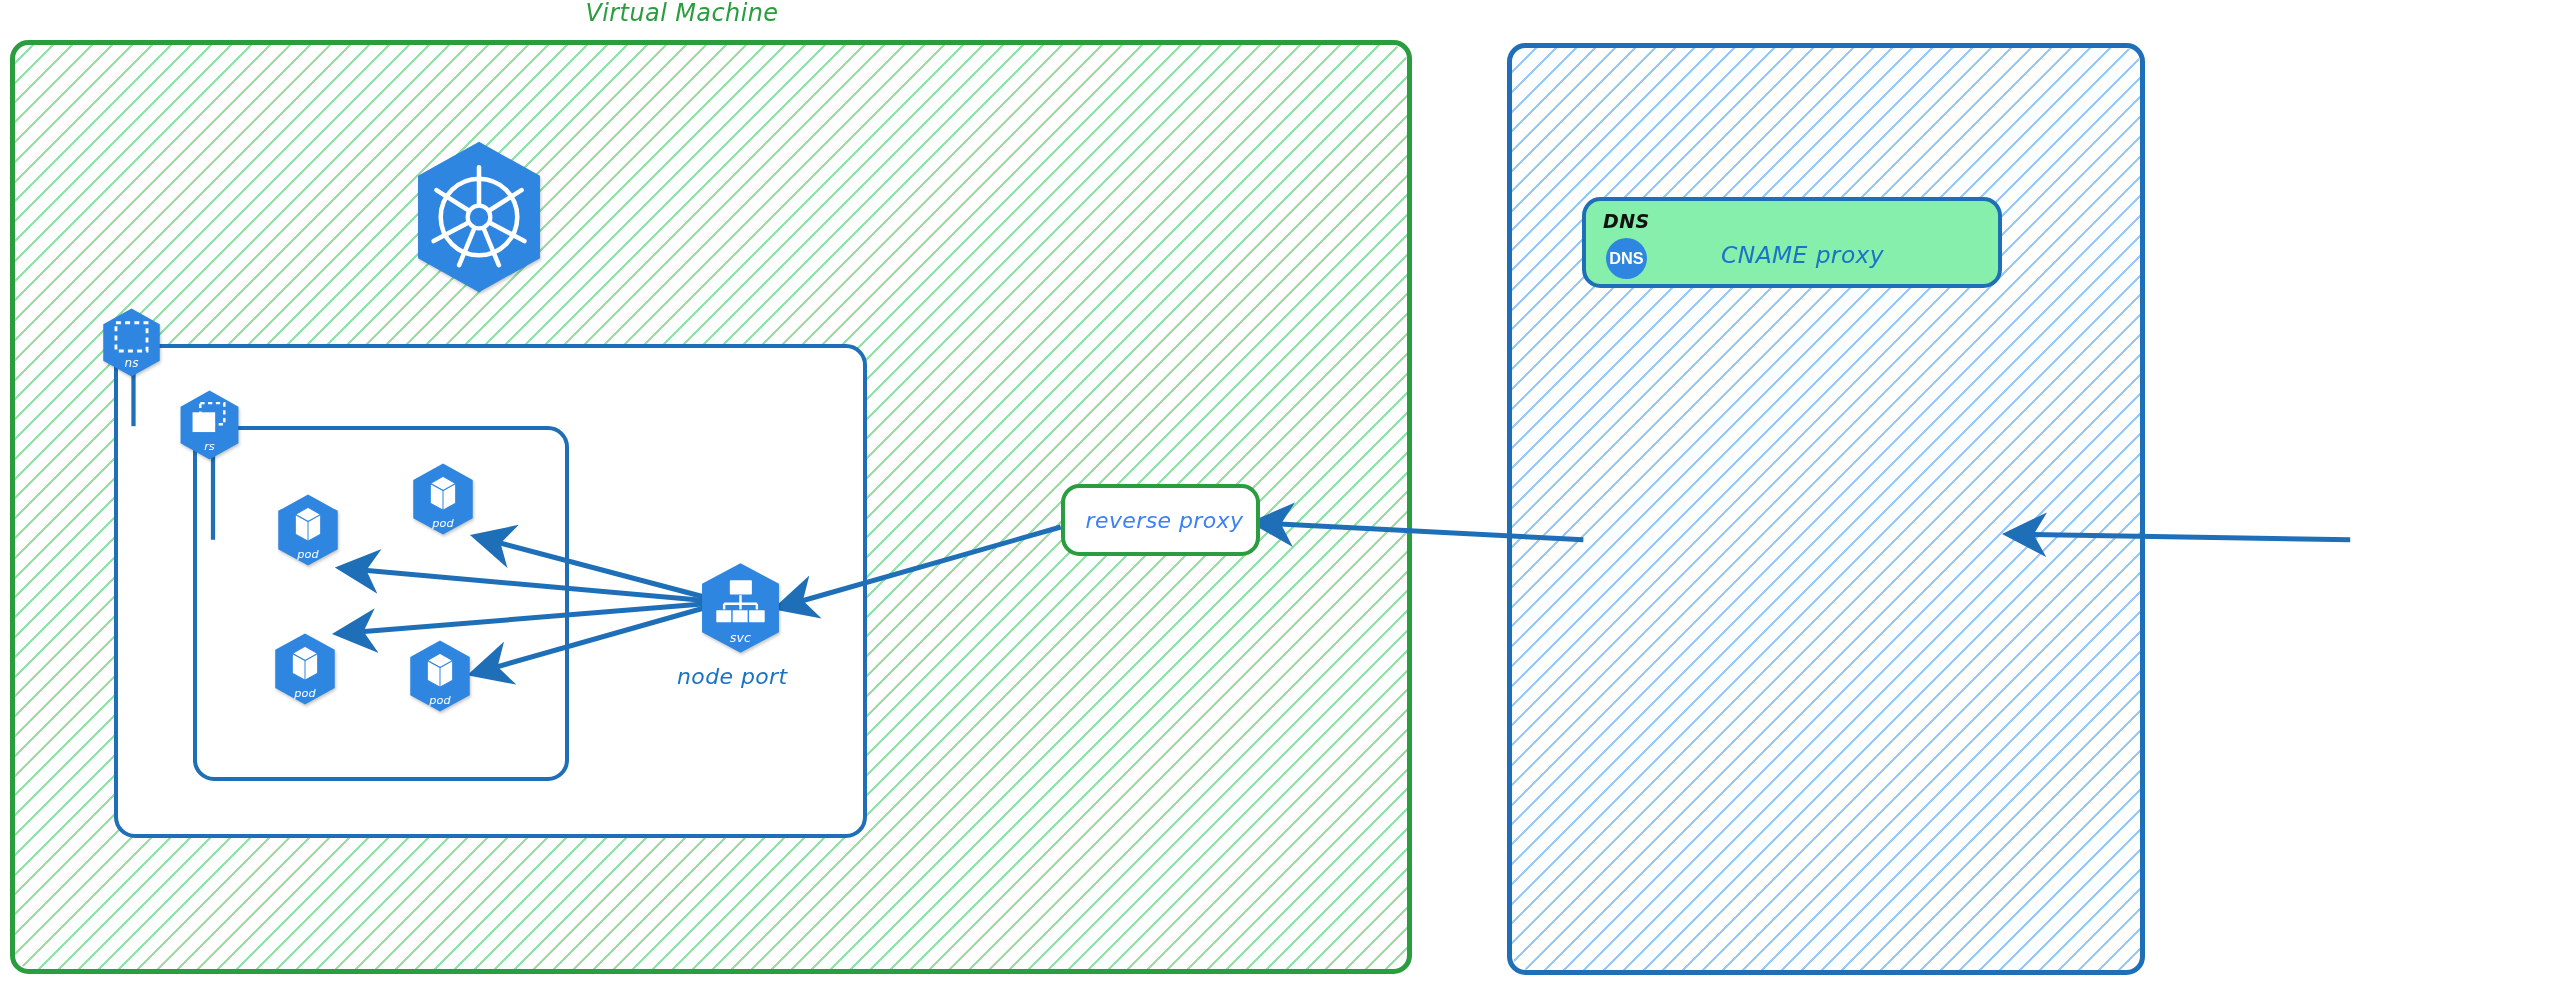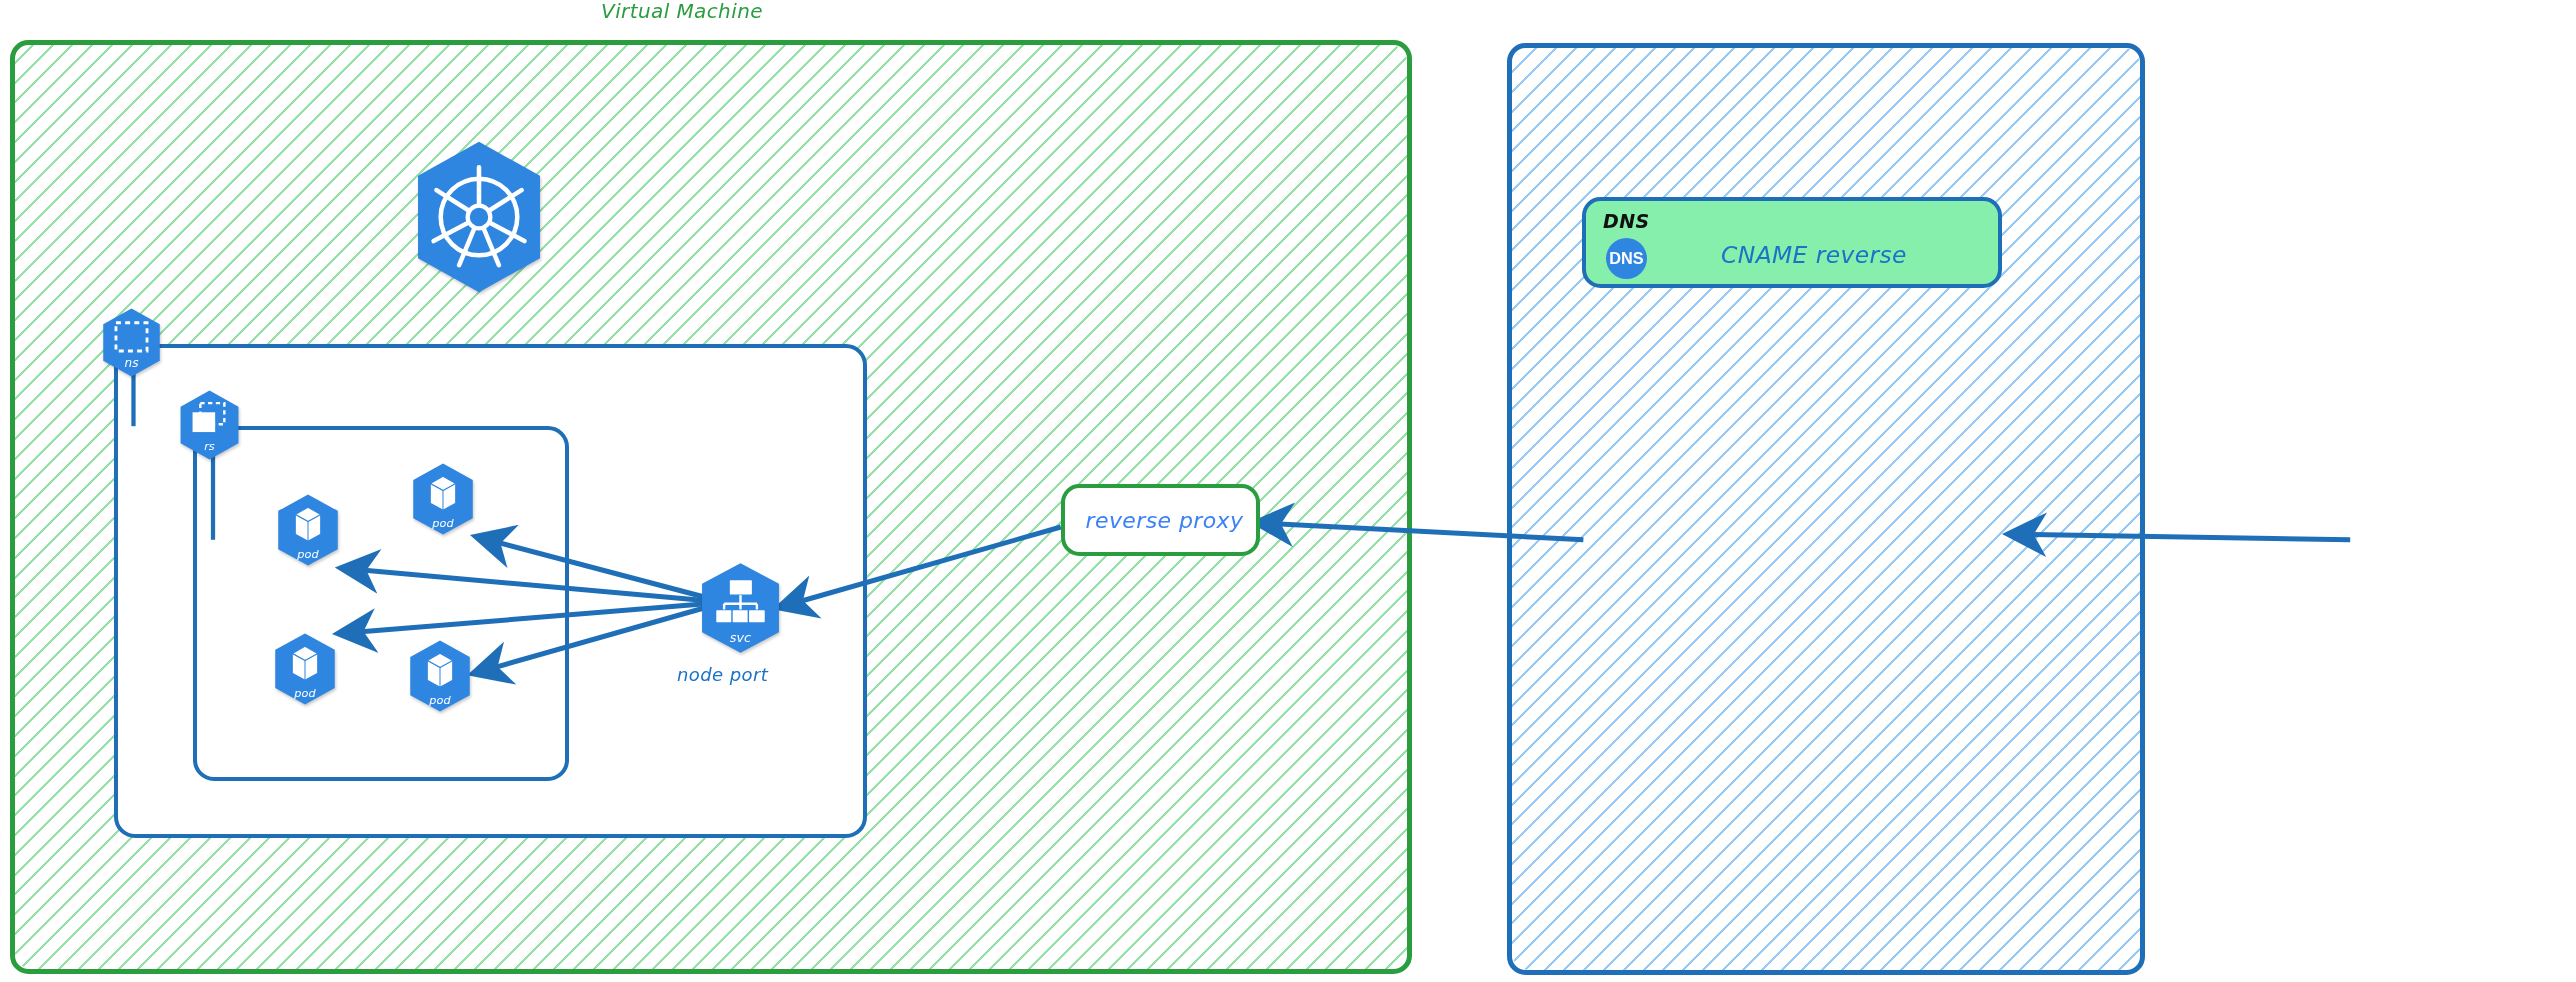--- a/index.html
+++ b/index.html
@@ -24,21 +24,21 @@
   .hand {
     font-family: "DejaVu Sans", sans-serif;
     font-style: italic;
     letter-spacing: 0.4px;
   }
 
   
   .group-title {
     position: absolute;
     white-space: nowrap;
-    font-size: 20px;
+    font-size: 24px;
     font-weight: 400;
     text-align: center;
   }
   .group-title.green { color: #2a9d3f; }
   .group-title.blue  { color: #1a73c7; }
 
   
   .container-box {
     position: absolute;
     border-radius: 18.5px;
@@ -178,21 +178,21 @@
   
   .k8s-icon {
     position: absolute;
     filter: drop-shadow(1.4px 2.1px 1.4px rgba(0,0,0,0.22));
   }
   .k8s-icon svg { display: block; }
 
   
   .free-label {
     position: absolute;
-    font-size: 18px;
+    font-size: 22px;
     color: #1a73c7;
     white-space: nowrap;
   }
 
   
   #edges {
     position: absolute;
     inset: 0;
     width: 2576px;
     height: 983px;
@@ -349,19 +349,19 @@
 
   <div class="free-label hand" style="left:677px; top:664px;">node port</div>
 
   <div class="node-box green-node" style="left:1061px; top:484px; width:199px; height:72px;">
     <span class="node-label hand">reverse proxy</span>
   </div>
 
   <div class="dns-card" style="left:1582px; top:197px; width:420px; height:91px;">
     <span class="dns-card-title hand">DNS</span>
     <span class="dns-badge">DNS</span>
-    <span class="dns-card-text hand">CNAME reverse</span>
+    <span class="dns-card-text hand">CNAME proxy</span>
   </div>
 
 
 
 </div>
 
 
 </body></html>

